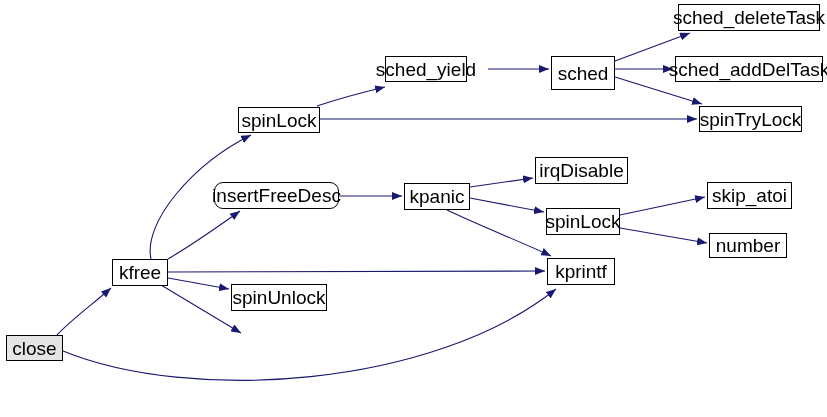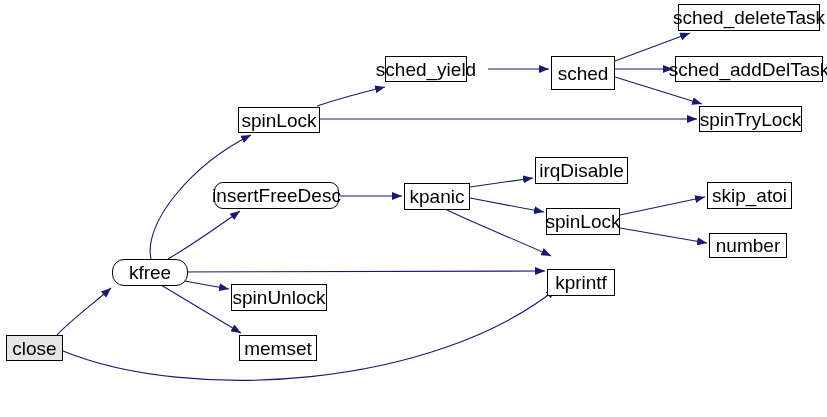--- a/index.html
+++ b/index.html
@@ -67,30 +67,29 @@
     <path d="M615,77 L702,104" marker-end="url(#arrow)"></path>
     <path d="M339,196 L402,196" marker-end="url(#arrow)"></path>
     <path d="M470,187 L533,178" marker-end="url(#arrow)"></path>
     <path d="M470,198 L544,212" marker-end="url(#arrow)"></path>
     <path d="M447,210 C485,228 526,244 551,256" marker-end="url(#arrow)"></path>
     <path d="M620,215 L705,197" marker-end="url(#arrow)"></path>
     <path d="M620,228 L707,243" marker-end="url(#arrow)"></path>
   </svg>
 
   <div class="node highlight" style="left:6px;   top:335px; width:57px;  height:26px;">close</div>
-  <div class="node" style="left:112px; top:259px; width:76px;  height:27px;border-radius:12px;">kfree</div>
+  <div class="node" style="left:112px; top:259px; width:56px;  height:27px;">kfree</div>
   <div class="node" style="left:238px; top:107px; width:82px;  height:26px;">spinLock</div>
   <div class="node" style="left:214px; top:182px; width:125px; height:27px;border-radius:9px;">insertFreeDesc</div>
   <div class="node" style="left:231px; top:284px; width:96px;  height:27px;">spinUnlock</div>
-  <div class="node" style="left:239px; top:335px; width:78px;  height:26px;">memset</div>
   <div class="node" style="left:385px; top:56px;  width:82px; height:26px;text-align:center;">sched_yield</div>
   <div class="node" style="left:551px; top:56px;  width:64px;  height:34px;">sched</div>
   <div class="node" style="left:678px; top:4px;   width:142px; height:27px;">sched_deleteTask</div>
   <div class="node" style="left:675px; top:56px;  width:148px; height:26px;">sched_addDelTask</div>
   <div class="node" style="left:699px; top:106px; width:103px; height:26px;">spinTryLock</div>
   <div class="node" style="left:404px; top:183px; width:66px;  height:27px;">kpanic</div>
   <div class="node" style="left:535px; top:157px; width:93px;  height:27px;">irqDisable</div>
   <div class="node" style="left:546px; top:208px; width:74px;  height:27px;">spinLock</div>
   <div class="node" style="left:707px; top:182px; width:85px;  height:27px;">skip_atoi</div>
   <div class="node" style="left:709px; top:233px; width:78px;  height:25px;text-align:right;">number</div>
-  <div class="node" style="left:547px; top:269px; width:68px;  height:27px;">kprintf</div>
+  <div class="node" style="left:547px; top:258px; width:68px;  height:27px;">kprintf</div>
 
 </div>
 
 </body></html>

